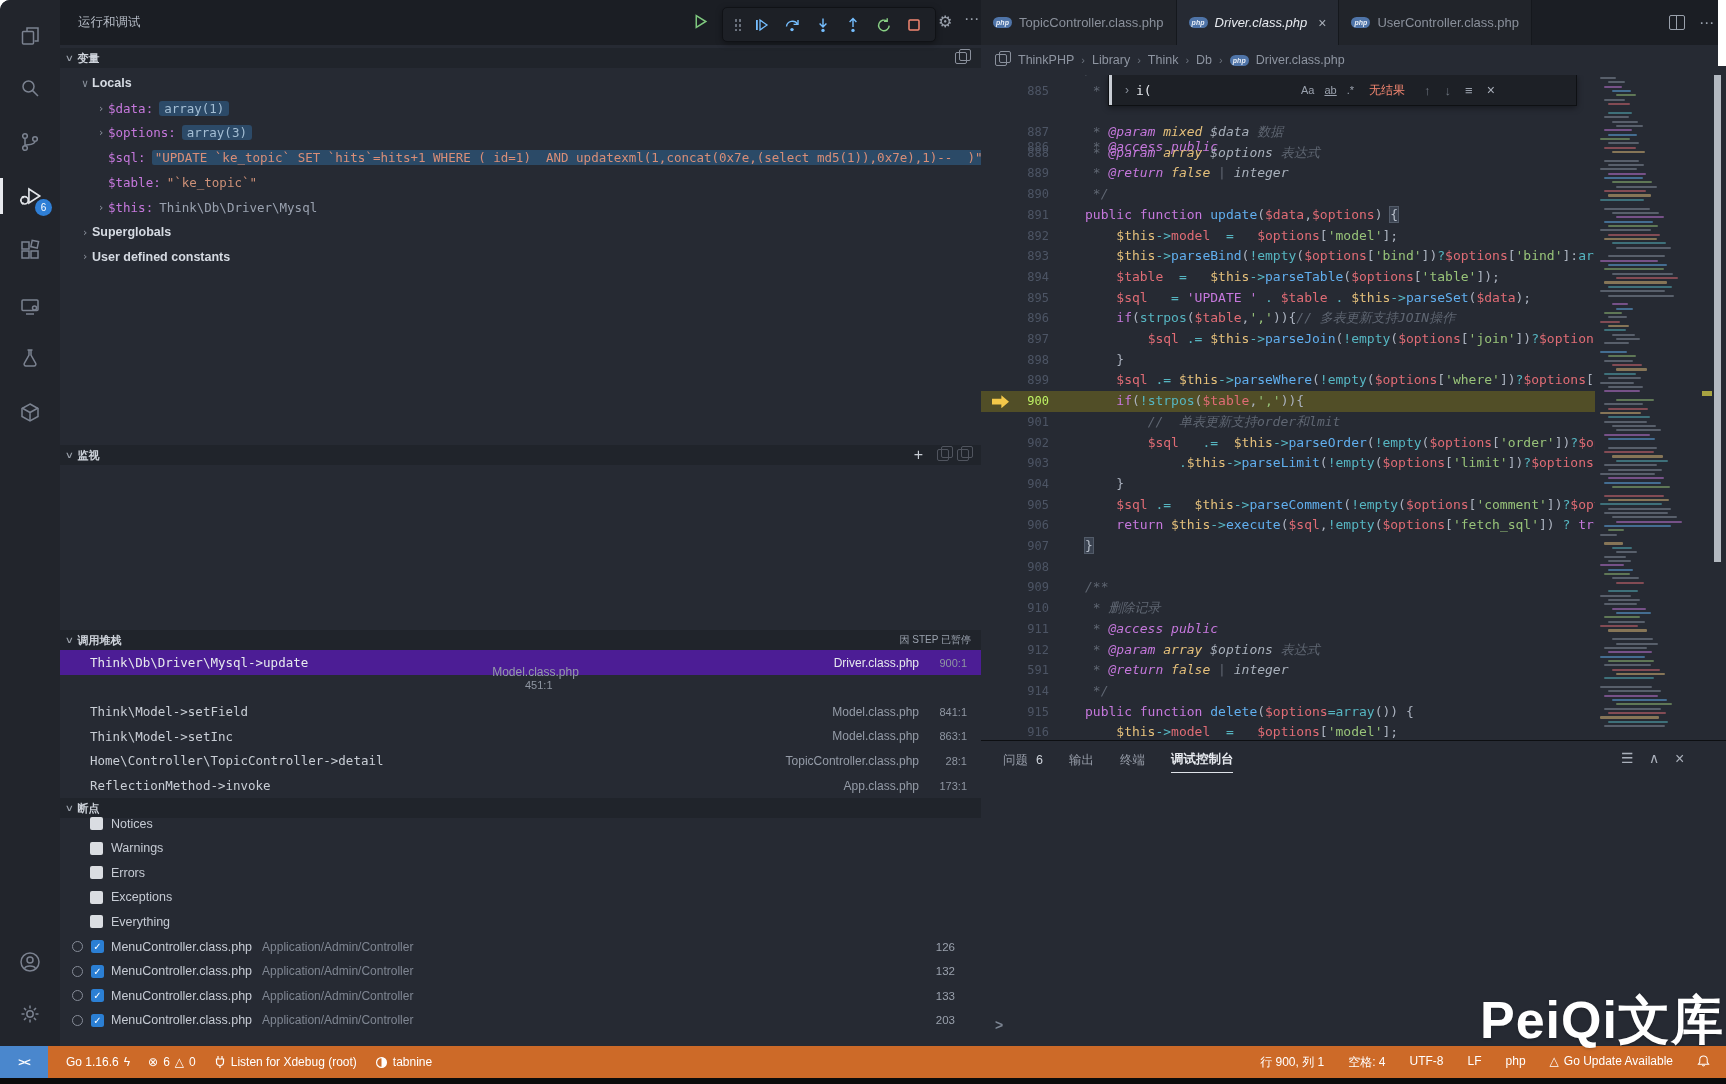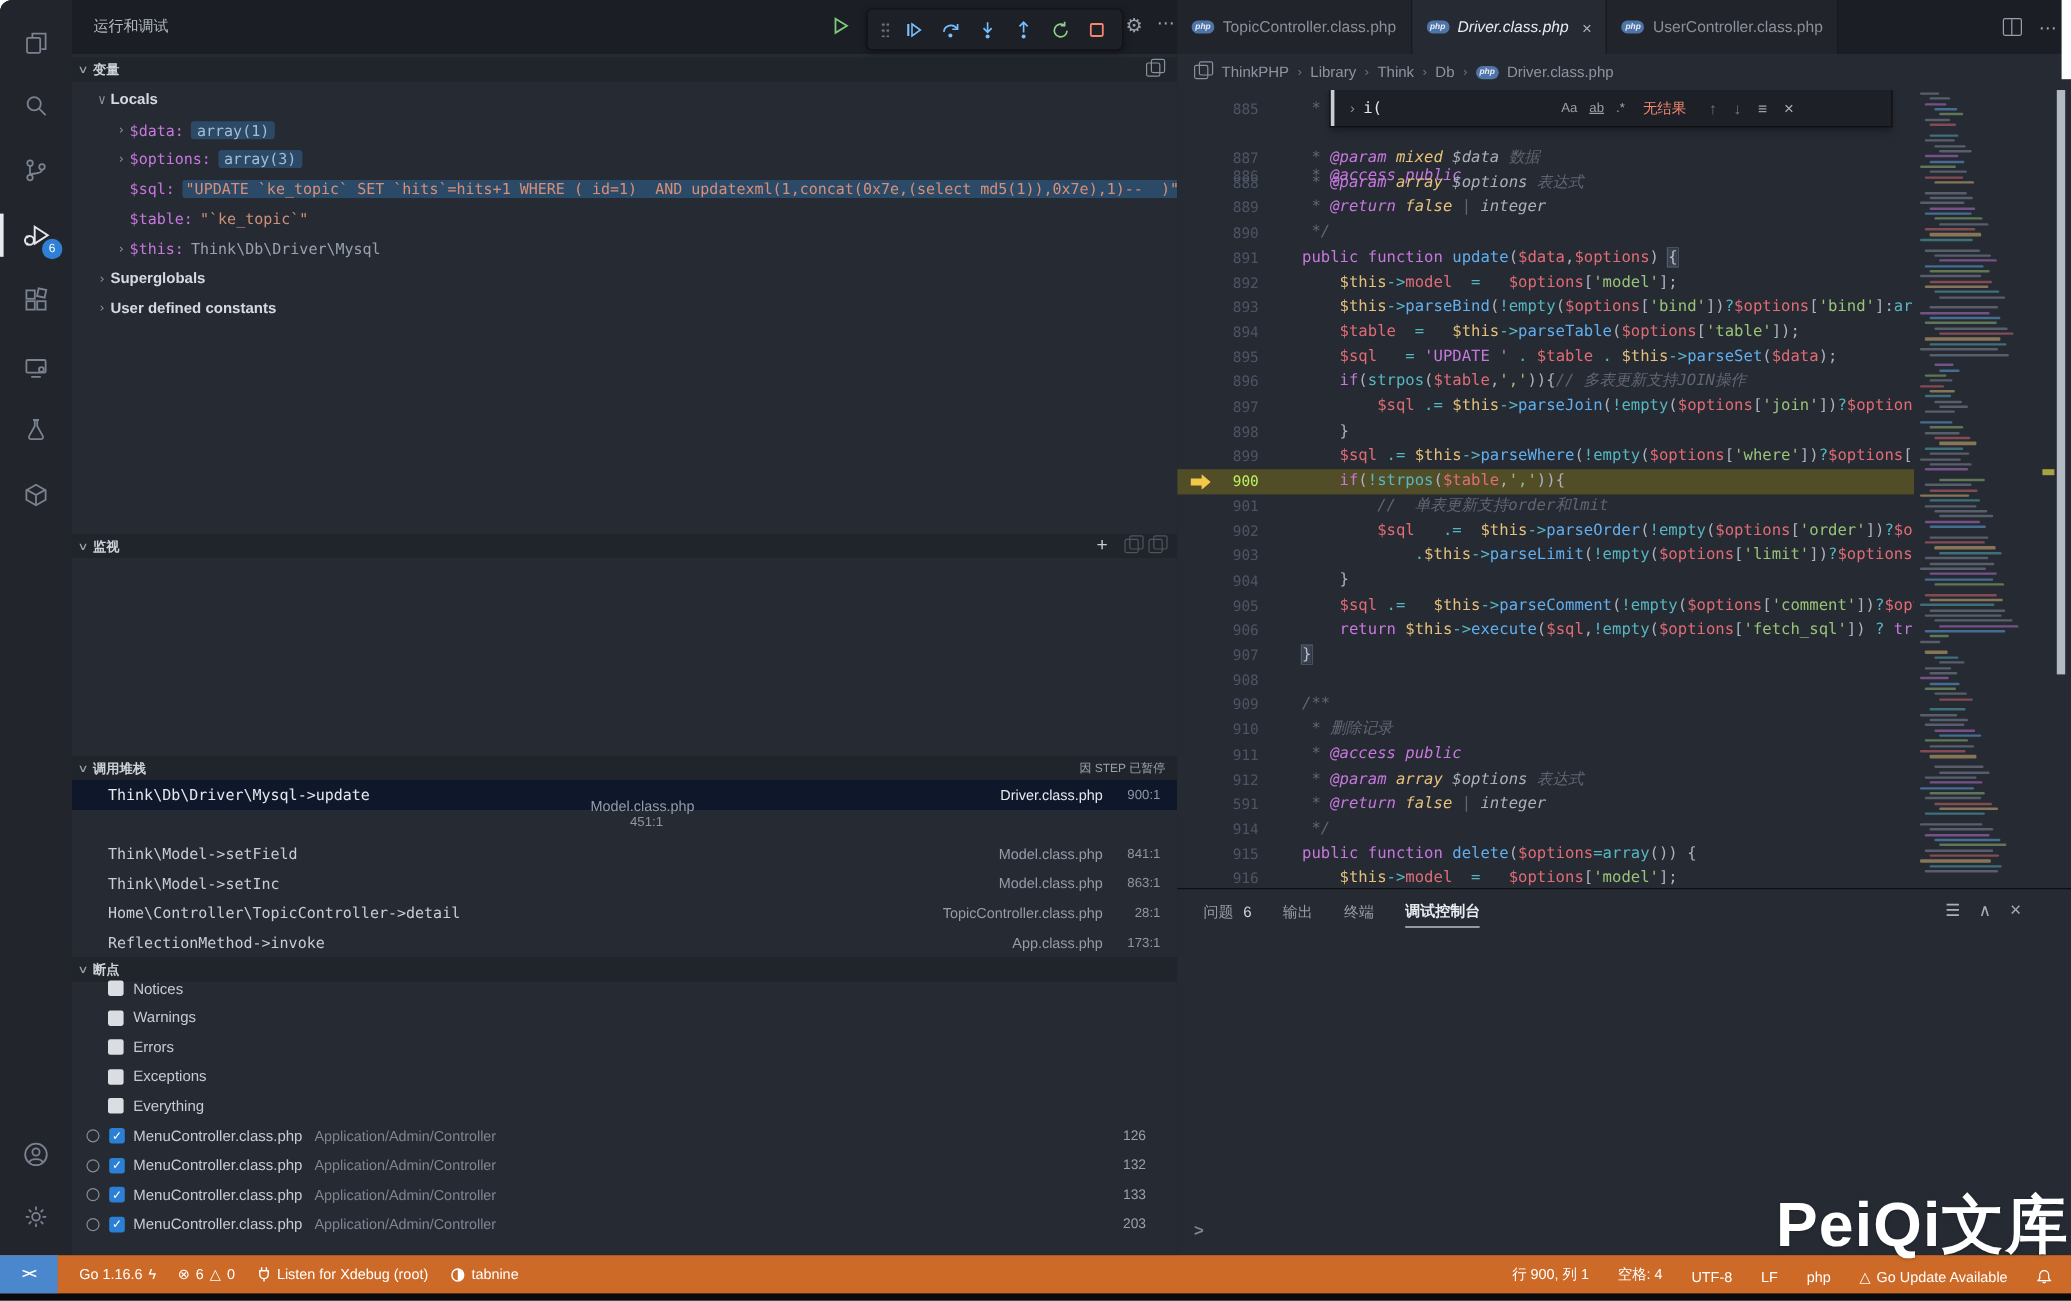--- a/index.html
+++ b/index.html
@@ -29,21 +29,21 @@
   .chev-t{color:#8a919c;font-size:11px;width:14px;display:inline-block;text-align:center;flex:none;}
   .bold{font-weight:bold;font-family:"Liberation Sans",sans-serif;color:#d5dae2;}
   .vname{color:#c678dd;margin-right:6px;}
   .vbox{background:#2c4a68;color:#a3bdd3;padding:0 5px;border-radius:3px;}
   .vstr{color:#ce9178;}
   .vstr-sel{background:#2b4a67;color:#d98e77;padding:0 3px;border-radius:2px;}
   .vobj{color:#9aa2b0;}
   .stack-fn{flex:1;overflow:hidden;white-space:nowrap;color:#c9ced6;}
   .stack-file{font-family:"Liberation Sans",sans-serif;color:#959ca8;font-size:12px;flex:none;}
   .stack-loc{font-family:"Liberation Sans",sans-serif;color:#8f96a2;font-size:11px;flex:none;width:48px;text-align:right;margin-right:14px;}
-  .stack-sel{background:#0f172a;}
+  .stack-sel{background:#4c1d95;}
   .stack-sel .stack-fn,.stack-sel .stack-file{color:#e6e9ee;}
   .cb-white{width:13px;height:13px;background:#dadde2;border-radius:2px;margin-right:8px;flex:none;}
   .cb-blue{width:13px;height:13px;background:#2b7fd4;border-radius:2.5px;margin-right:7px;flex:none;color:#fff;
            font-size:10px;display:flex;align-items:center;justify-content:center;font-family:"Liberation Sans",sans-serif;}
   .bp-circ{width:9px;height:9px;border:1.5px solid #868c98;border-radius:50%;margin:0 8px 0 0;flex:none;}
   .bp-file{font-family:"Liberation Sans",sans-serif;font-size:12.5px;color:#c6cbd4;}
   .bp-path{font-family:"Liberation Sans",sans-serif;font-size:12px;color:#7f8692;margin-left:10px;flex:1;}
   .bp-line{font-family:"Liberation Sans",sans-serif;font-size:11.5px;color:#9aa1ad;margin-right:26px;}
   
   #dbgbar{left:722px;top:7px;width:212px;height:33px;background:#1d2026;border:1px solid #101216;border-radius:5px;
@@ -106,21 +106,21 @@
   .pbadge{color:#cfd4dc;}
   #panel-filter{position:absolute;left:286px;top:6px;width:342px;height:26px;background:#191c21;border-radius:2px;
                 color:#6f7683;font-size:12.5px;display:flex;align-items:center;padding-left:9px;box-sizing:border-box;}
   .panel-ic{position:absolute;top:9px;color:#aab0bb;font-size:14px;}
   #dc-prompt{position:absolute;left:14px;bottom:14px;color:#7c8western5;color:#7c8593;font-size:14px;font-weight:bold;}
   
   #statusbar{left:0;top:1046px;width:1726px;height:32px;background:#cd6a28;color:#fff;font-size:12px;display:flex;align-items:center;}
   #remote-seg{width:48px;height:32px;background:#4a87cd;display:flex;align-items:center;justify-content:center;
               font-weight:bold;letter-spacing:-1px;font-size:11.5px;flex:none;}
   .sb-item{display:flex;align-items:center;gap:5px;margin-left:18px;white-space:nowrap;}
-  .sb-right{display:flex;align-items:flex-end;margin-left:auto;}
+  .sb-right{display:flex;align-items:flex-start;margin-left:auto;}
   .sb-right .sb-item{margin-left:0;margin-right:24px;}
   #blackstrip{left:0;top:1078px;width:1726px;height:6px;background:#0b0b0b;}
   #whitenotch{left:1718px;top:0;width:8px;height:66px;background:#fff;}
   #watermark{left:1480px;top:986px;z-index:50;color:#fff;font-size:52px;font-weight:600;
              text-shadow:0 1px 3px rgba(0,0,0,.25);letter-spacing:1px;}
 </style>
 </head>
 <body>
 
 <div id="win">

